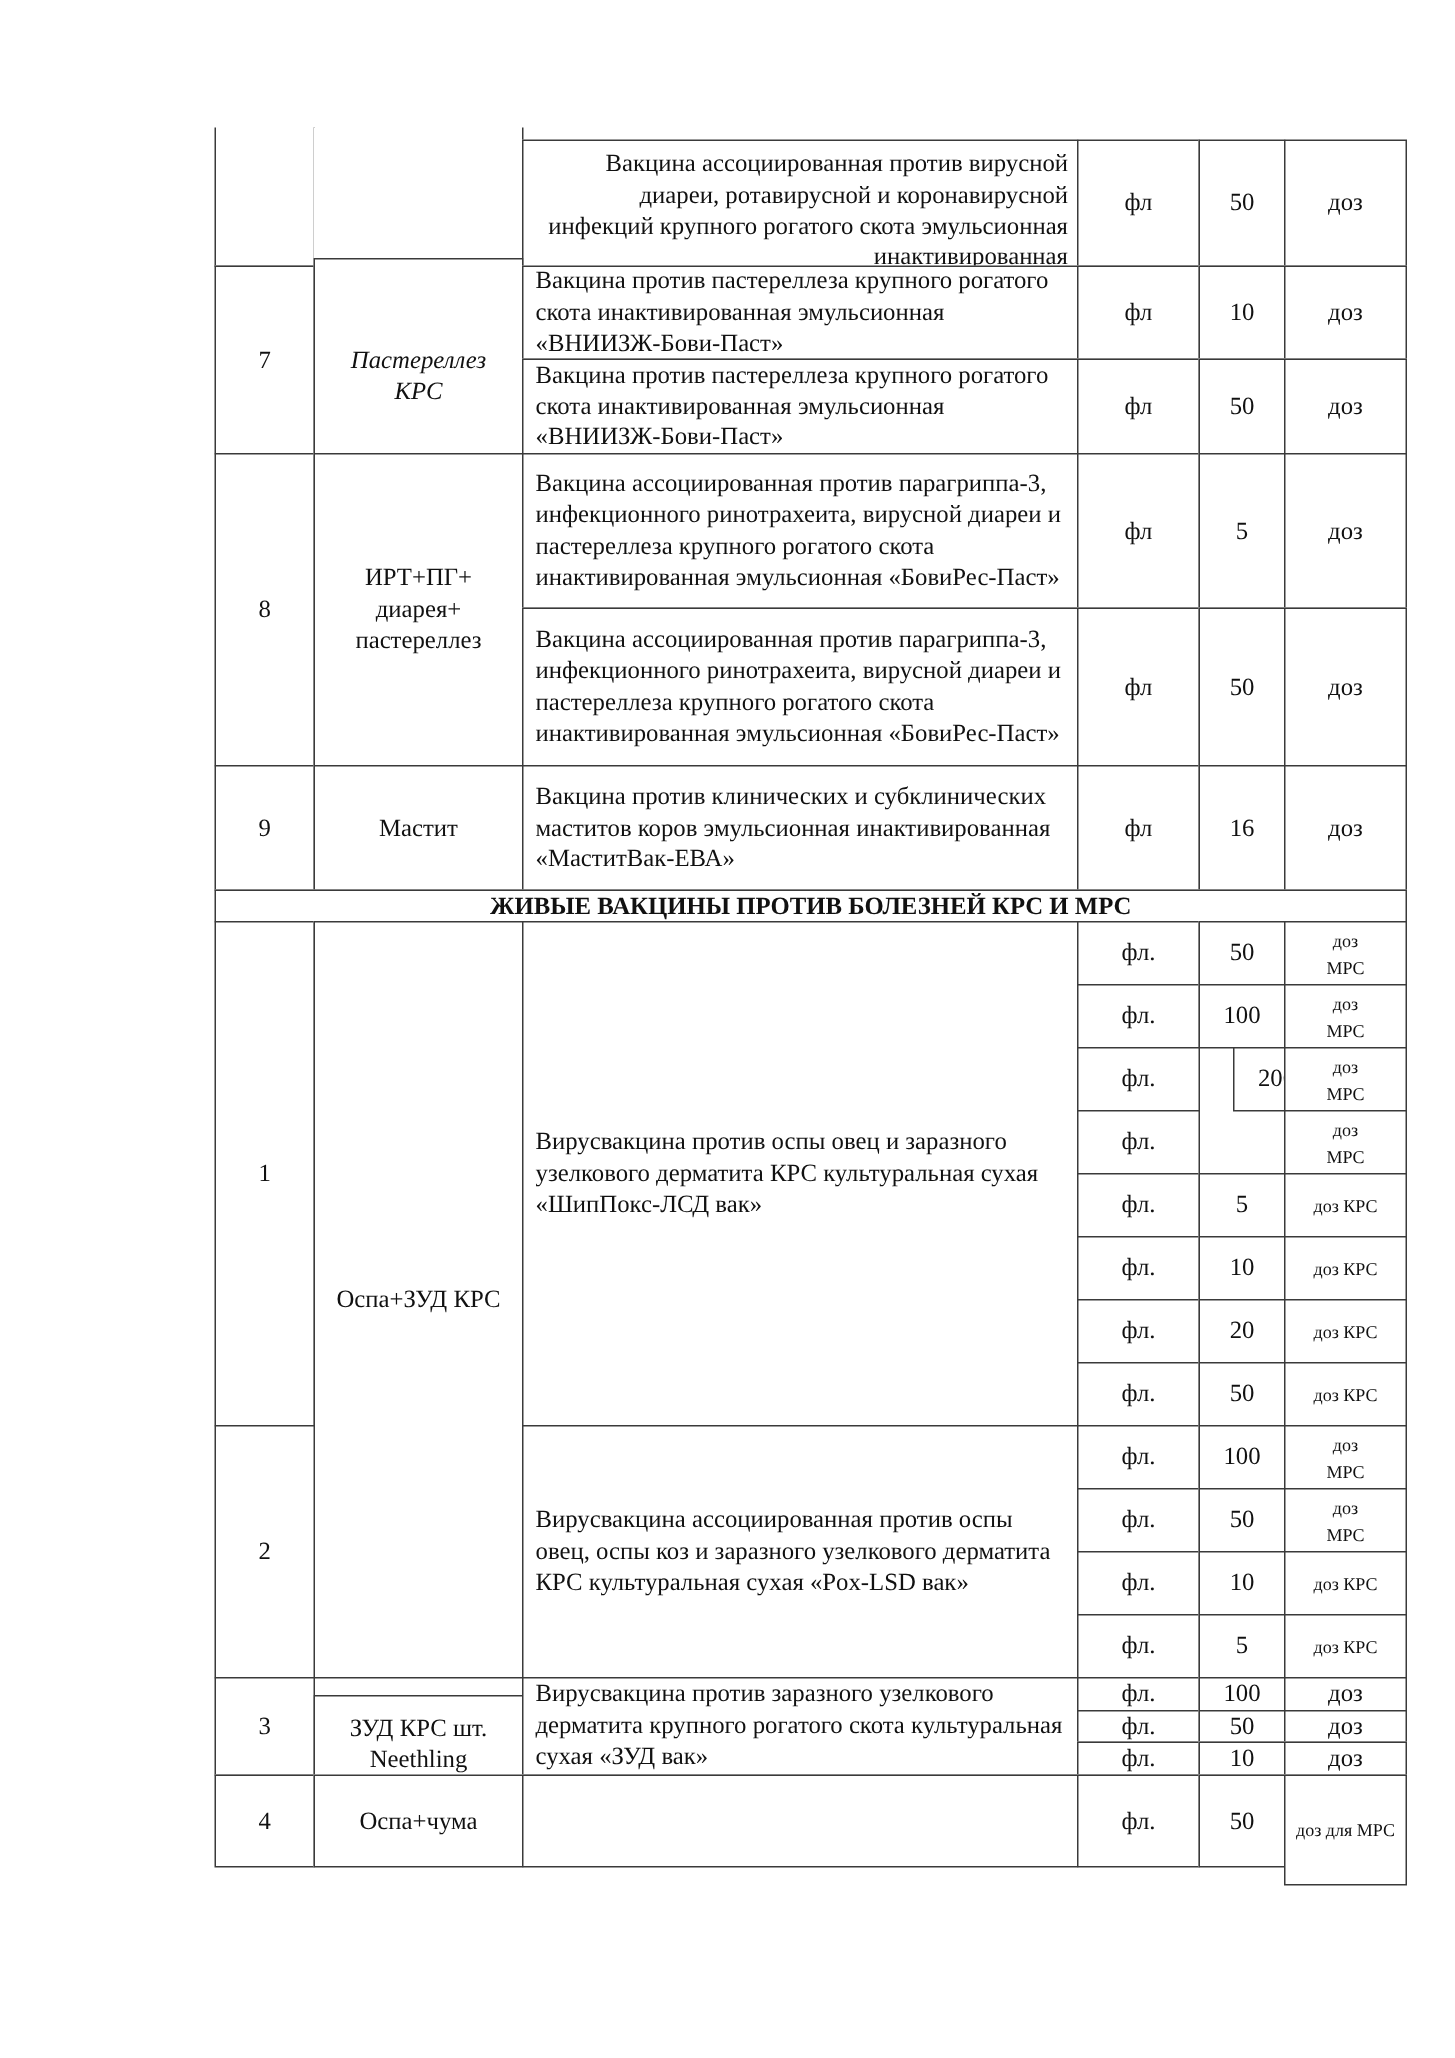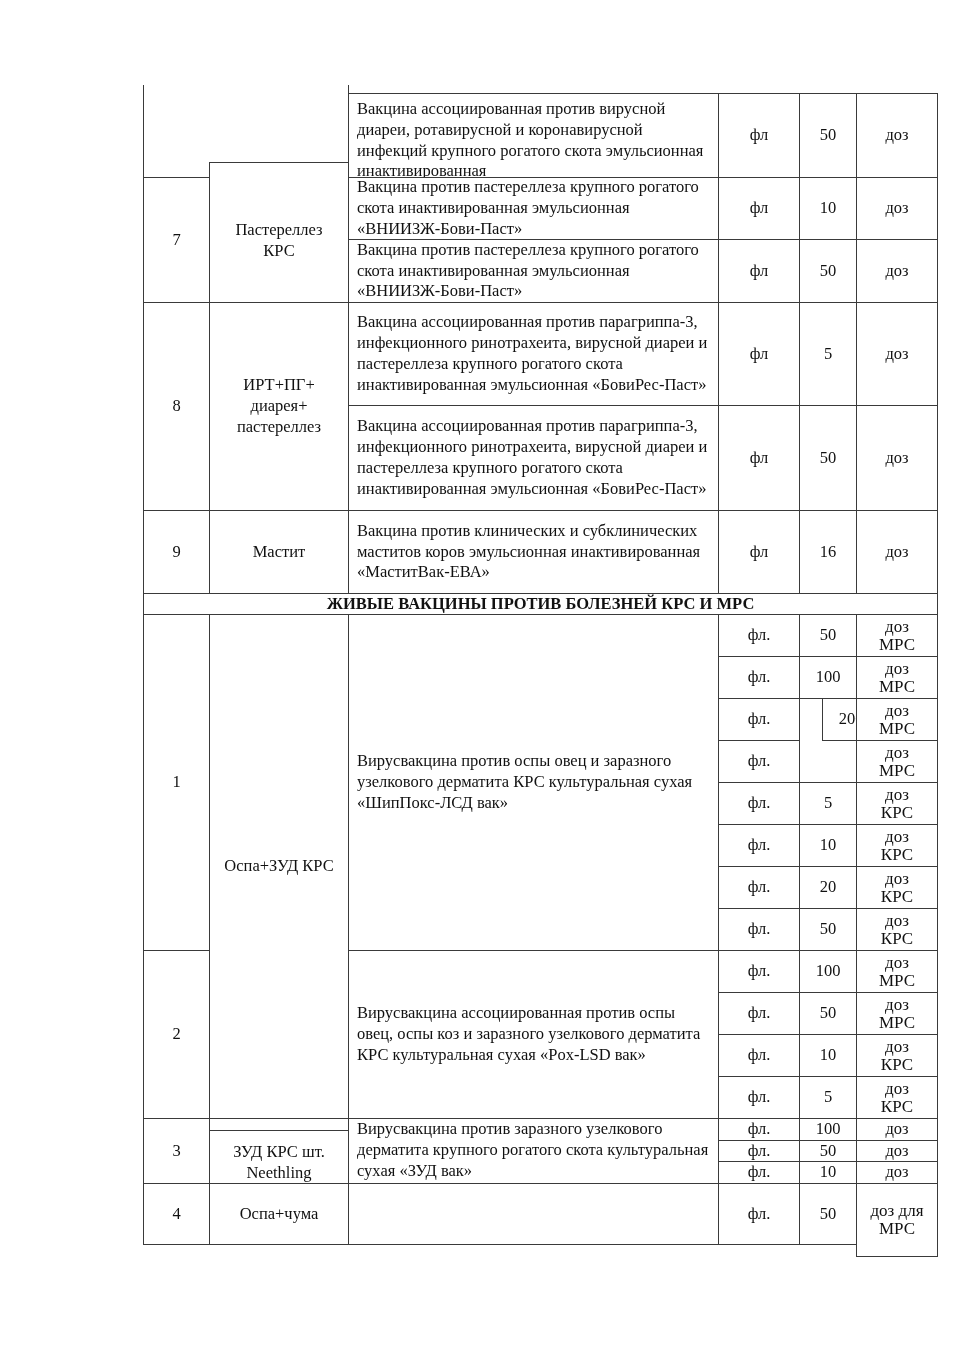--- a/index.html
+++ b/index.html
@@ -5,49 +5,49 @@
   html,body{margin:0;padding:0;background:#ffffff;}
   body{width:970px;height:1372px;position:relative;overflow:hidden;
        font-family:"Liberation Serif","DejaVu Serif",serif;color:#111;}
   .page{position:absolute;left:0;top:0;width:970px;height:1372px;}
   .cell{position:absolute;box-sizing:border-box;border:1px solid #3a3a3a;
         font-size:16.5px;line-height:20.8px;display:flex;align-items:center;
         justify-content:center;text-align:center;background:#fff;}
   .cell.left{justify-content:flex-start;text-align:left;padding:0 6px 0 8px;}
   .cell.top{align-items:flex-start;}
   .cell.nob-top{border-top:none;}
-  .cell.small{font-size:17px;line-height:18px;}
+  .cell.small{font-size:12px;line-height:18px;}
   .heading{font-weight:bold;font-size:16.5px;}
   .txt{display:block;}
 </style>
 </head>
 <body>
 
 <div class="page">
 <div>
 
   <div class="cell nob-top" style="left:143px;top:85px;width:67px;height:93px;border-top:none;"></div>
   <div class="cell nob-top" style="left:209px;top:85px;width:140px;height:93px;border-top:none;border-left:none;"></div>
-  <div class="cell left" style="left:348px;top:93px;width:371px;height:95px;">
+  <div class="cell left" style="left:348px;top:93px;width:371px;height:95px;text-align:right;">
         <span class="txt">Вакцина ассоциированная против вирусной диареи, ротавирусной и коронавирусной инфекций крупного рогатого скота эмульсионная инактивированная</span>
       </div>
   <div class="cell" style="left:718px;top:93px;width:82px;height:85px;">
         <span>фл</span>
       </div>
   <div class="cell" style="left:799px;top:93px;width:58px;height:85px;">
         <span>50</span>
       </div>
   <div class="cell" style="left:856px;top:93px;width:82px;height:85px;">
         <span>доз</span>
       </div>
 
   <div class="cell" style="left:143px;top:177px;width:67px;height:126px;">
         <span>7</span>
       </div>
-  <div class="cell" style="left:209px;top:162px;width:140px;height:158px;padding:0 14px;">
+  <div class="cell" style="left:209px;top:172px;width:140px;height:158px;padding:0 14px;font-style:italic;">
         <span>Пастереллез КРС</span>
       </div>
   <div class="cell left" style="left:348px;top:177px;width:371px;height:63px;">
         <span class="txt">Вакцина против пастереллеза крупного рогатого скота инактивированная эмульсионная «ВНИИЗЖ-Бови-Паст»</span>
       </div>
   <div class="cell" style="left:718px;top:177px;width:82px;height:63px;">
         <span>фл</span>
       </div>
   <div class="cell" style="left:799px;top:177px;width:58px;height:63px;">
         <span>10</span>

